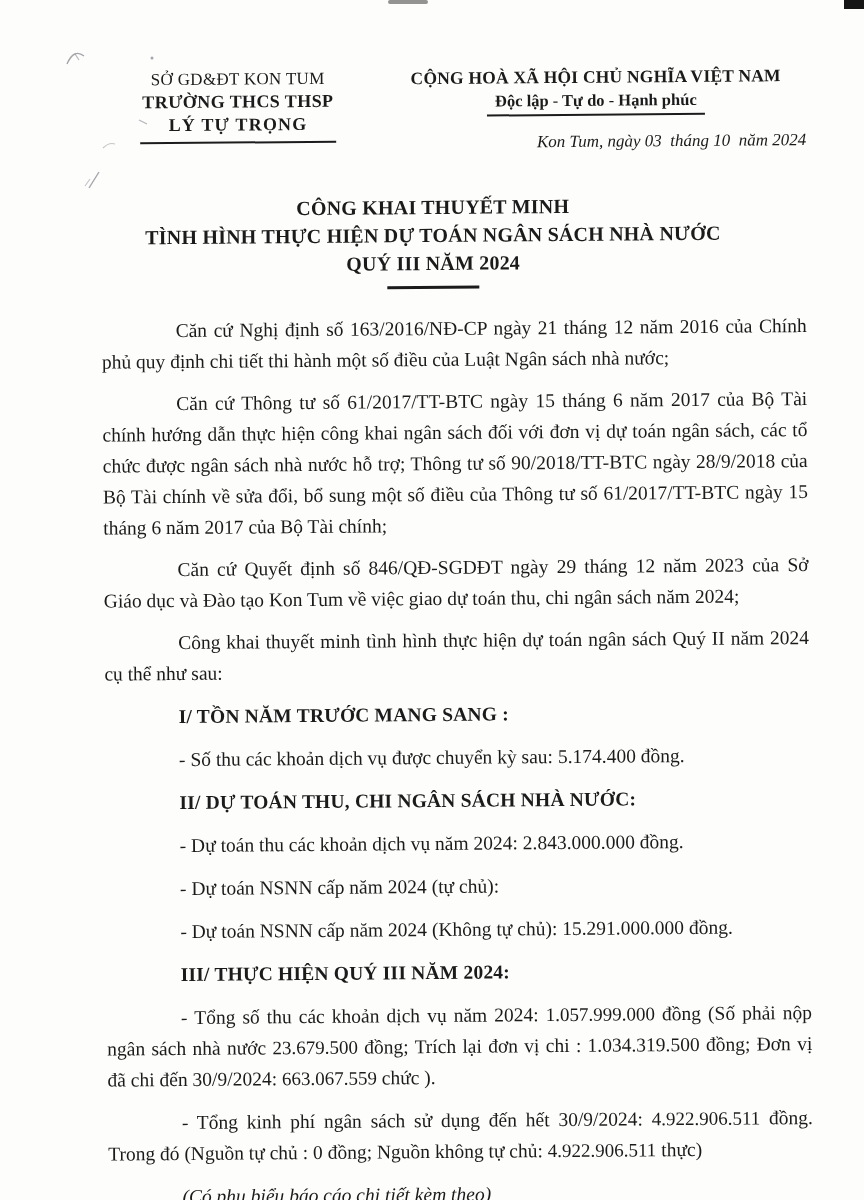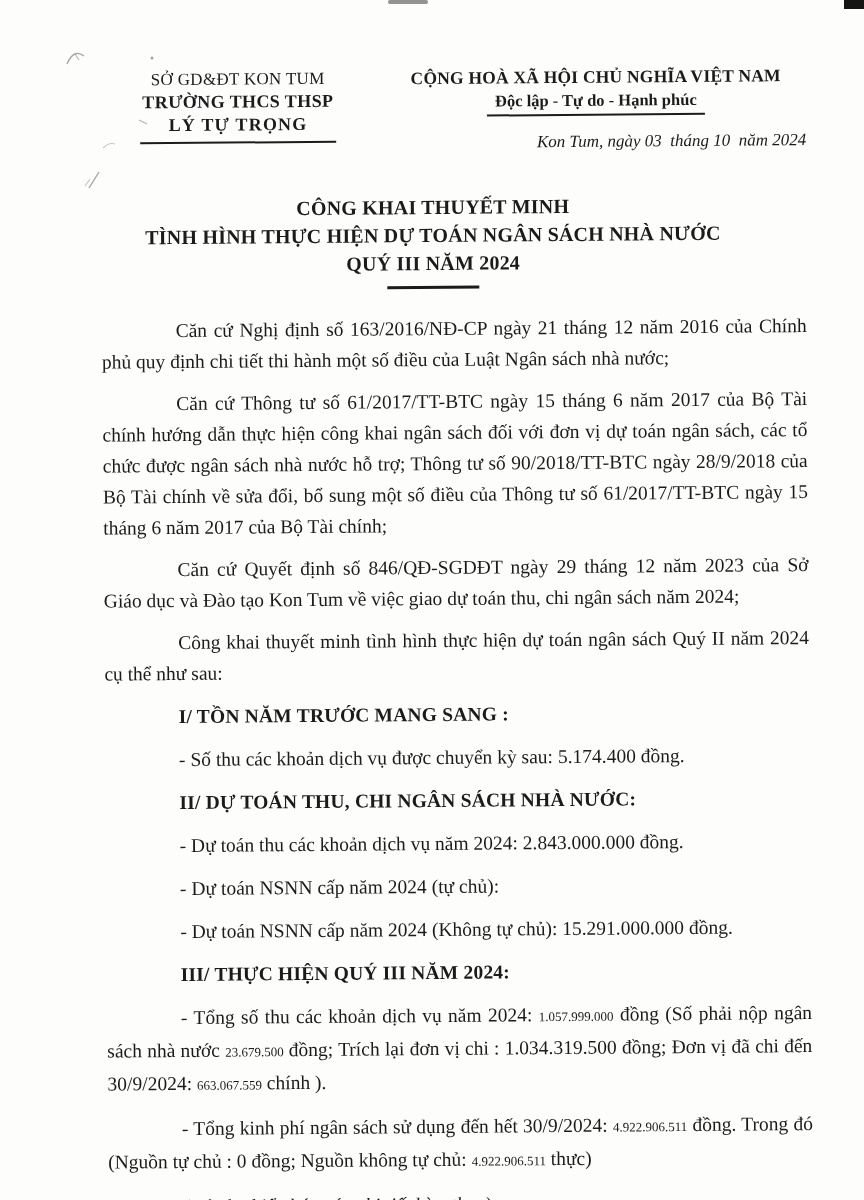--- a/index.html
+++ b/index.html
@@ -36,21 +36,21 @@
 
   
   .doc-title{margin-top:40px;text-align:center;font-weight:700;font-size:20px;line-height:28px;letter-spacing:.2px;}
   .title-rule{width:92px;height:2.5px;background:#1b1b1b;margin:9px auto 0;}
 
   
   .bodytext{margin:24px 59px 0 100px;font-size:19.5px;line-height:31px;}
   .para{text-align:justify;text-indent:74px;margin:0 0 11px;}
   .sec-heading{font-weight:700;font-size:19.5px;letter-spacing:.2px;margin:12px 0 12px 74px;}
   .item{text-align:justify;text-indent:74px;margin:0 0 12px;}
-  .sm{font-size:13px;}
+  .sm{font-size:19px;}
   .note{font-style:italic;margin:0 0 12px 74px;}
 </style>
 </head>
 <body>
 
 <div class="page">
 
   <div class="corner-mark"></div>
   <div class="top-smudge"></div>
   <svg class="pen-svg" width="110" height="170" viewBox="0 0 110 170">
@@ -95,19 +95,19 @@
 
       <div class="sec-heading">I/ TỒN NĂM TRƯỚC MANG SANG :</div>
       <p class="item">- Số thu các khoản dịch vụ được chuyển kỳ sau: 5.174.400 đồng.</p>
 
       <div class="sec-heading">II/ DỰ TOÁN THU, CHI NGÂN SÁCH NHÀ NƯỚC:</div>
       <p class="item">- Dự toán thu các khoản dịch vụ năm 2024: 2.843.000.000 đồng.</p>
       <p class="item">- Dự toán NSNN cấp năm 2024 (tự chủ):</p>
       <p class="item">- Dự toán NSNN cấp năm 2024 (Không tự chủ):  15.291.000.000 đồng.</p>
 
       <div class="sec-heading">III/ THỰC HIỆN QUÝ III NĂM 2024:</div>
-      <p class="item"><span>- Tổng số thu các khoản dịch vụ năm 2024: </span><span class="sm">1.057.999.000</span><span> đồng (Số phải nộp ngân sách nhà nước </span><span class="sm">23.679.500</span><span> đồng; Trích lại đơn vị chi : 1.034.319.500 đồng; Đơn vị đã chi đến 30/9/2024: </span><span class="sm">663.067.559</span><span> chính ).</span></p>
+      <p class="item"><span>- Tổng số thu các khoản dịch vụ năm 2024: </span><span class="sm">1.057.999.000</span><span> đồng (Số phải nộp ngân sách nhà nước </span><span class="sm">23.679.500</span><span> đồng; Trích lại đơn vị chi : 1.034.319.500 đồng; Đơn vị đã chi đến 30/9/2024: </span><span class="sm">663.067.559</span><span> chức ).</span></p>
       <p class="item"><span>- Tổng kinh phí ngân sách sử dụng đến hết 30/9/2024: </span><span class="sm">4.922.906.511</span><span> đồng. Trong đó (Nguồn tự chủ : 0 đồng; Nguồn không tự chủ: </span><span class="sm">4.922.906.511</span><span> thực)</span></p>
       <p class="note">(Có phụ biểu báo cáo chi tiết kèm theo)</p>
 
     </div>
   </div>
 </div>
 
 </body></html>

